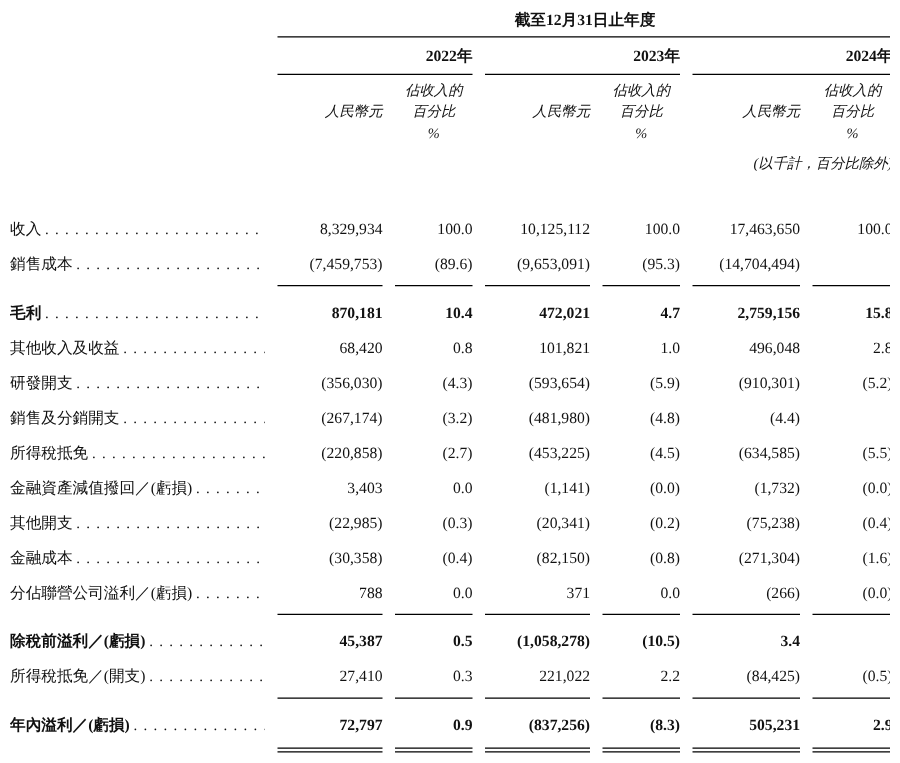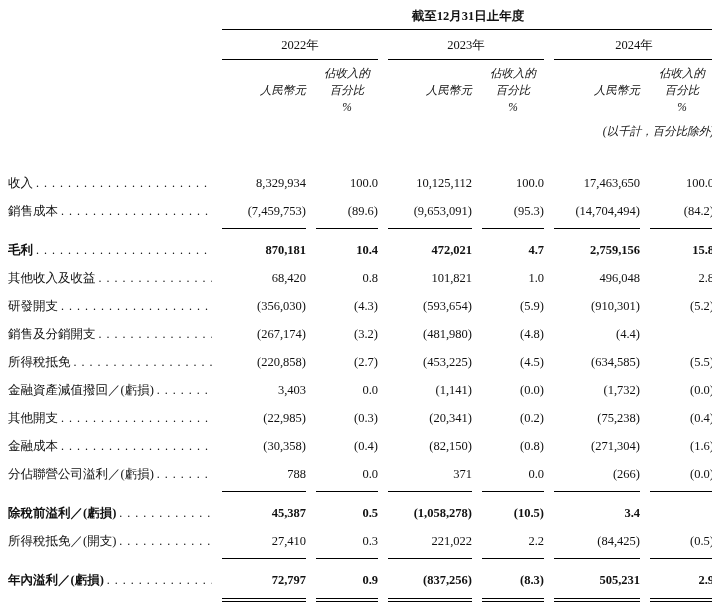--- a/index.html
+++ b/index.html
@@ -26,22 +26,22 @@
   .title-cell {
     grid-column: 2 / 8;
     text-align: center;
     font-weight: bold;
     font-size: 12.5px;
     line-height: 16px;
     padding-bottom: 5px;
     border-bottom: 1.5px solid #000;
   }
   .year-cell {
-    text-align: center;
-    font-weight: normal;
+    text-align: right;
+    font-weight: bold;
     font-size: 12.5px;
     line-height: 15px;
     padding: 8px 0 6px 0;
     border-bottom: 1px solid #000;
   }
   .year-1 { grid-column: 2 / 4; }
   .year-2 { grid-column: 4 / 6; }
   .year-3 { grid-column: 6 / 8; }
   .subhead { padding-top: 5px; }
   .colhead-amount {
@@ -175,21 +175,20 @@
     <div class="grid row">
       <div class="label">
           <span class="txt">銷售成本</span>
           <span class="dots"></span>
         </div>
       <div class="cell">(7,459,753)</div>
       <div class="cell">(89.6)</div>
       <div class="cell">(9,653,091)</div>
       <div class="cell">(95.3)</div>
       <div class="cell">(14,704,494)</div>
-      <div class="cell">(84.2)</div>
     </div>
 
     <div class="grid rule-row">
       <div class="rl c2"></div>
         <div class="rl c3"></div>
         <div class="rl c4"></div>
         <div class="rl c5"></div>
         <div class="rl c6"></div>
         <div class="rl c7"></div>
     </div>

